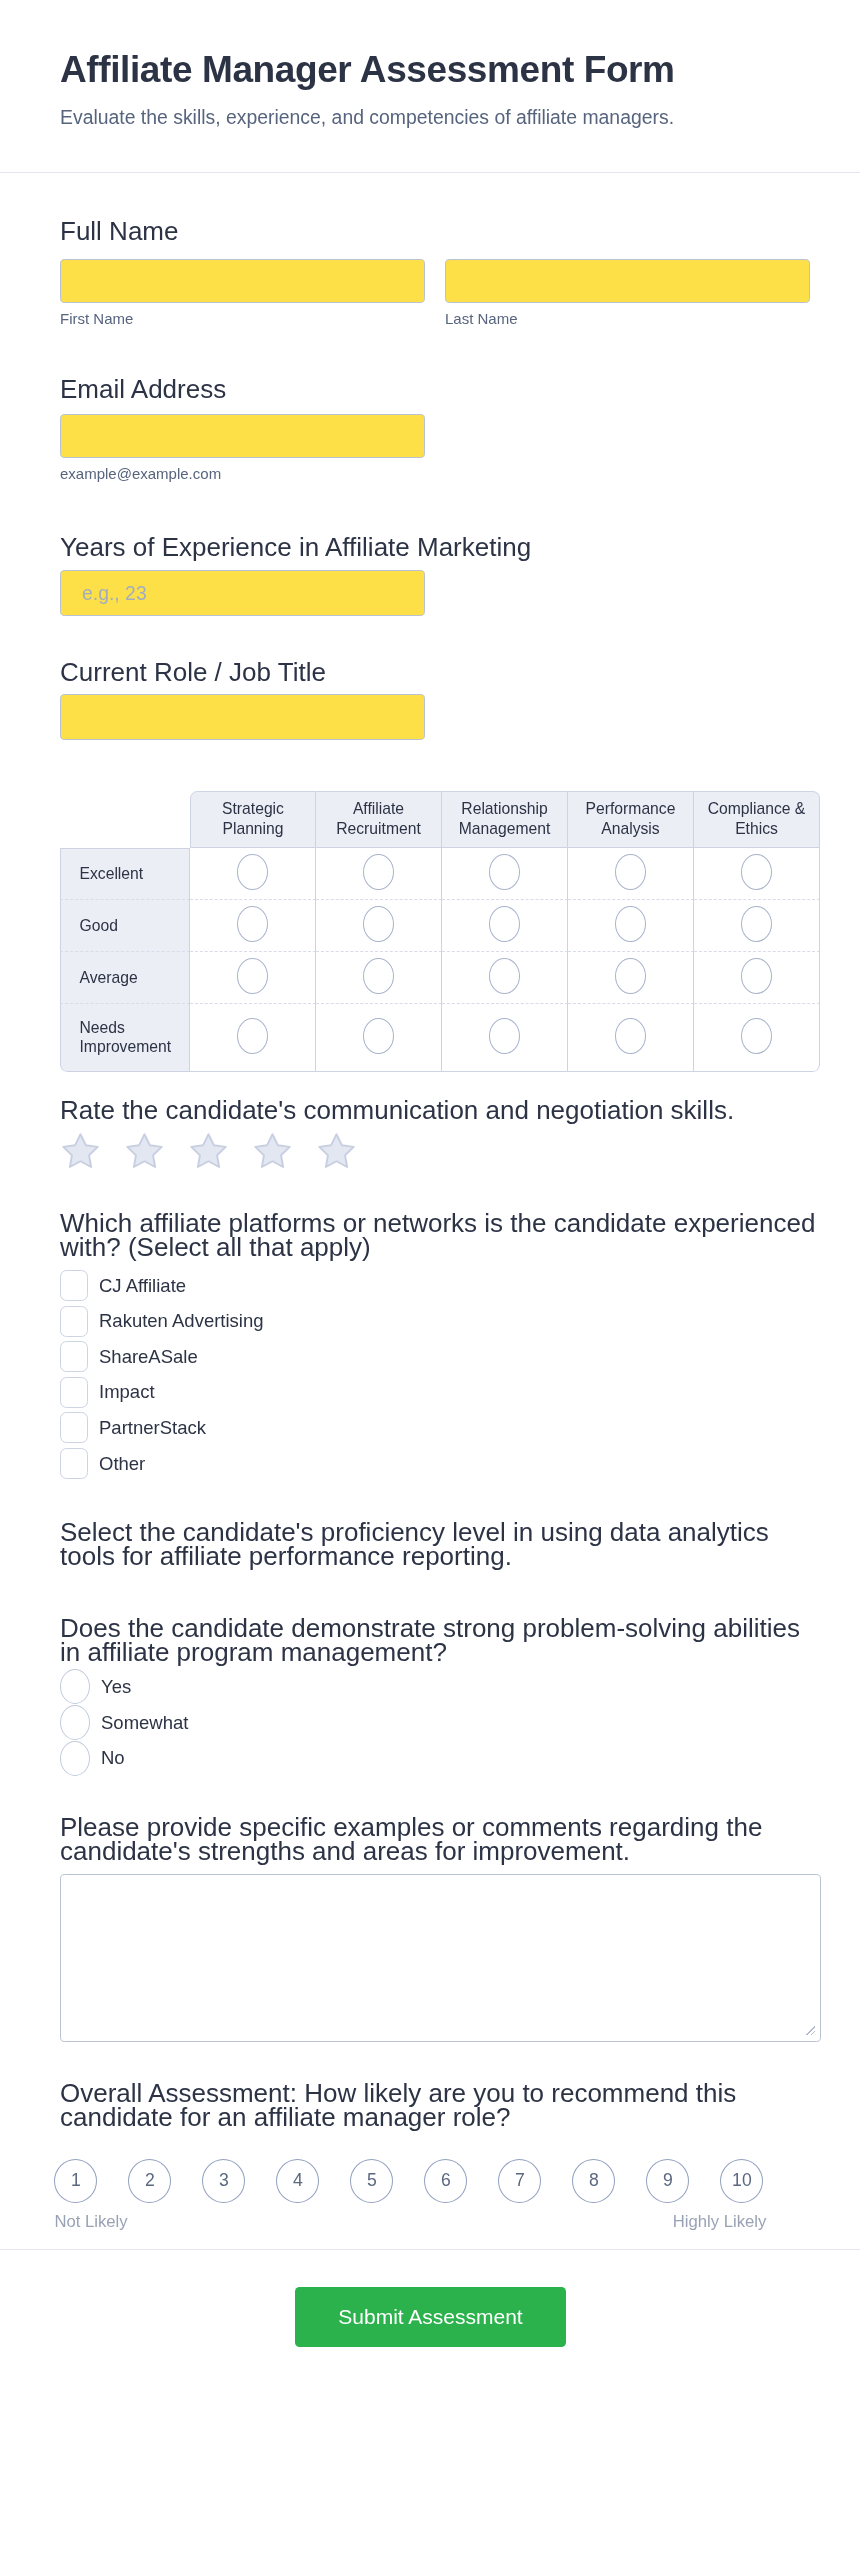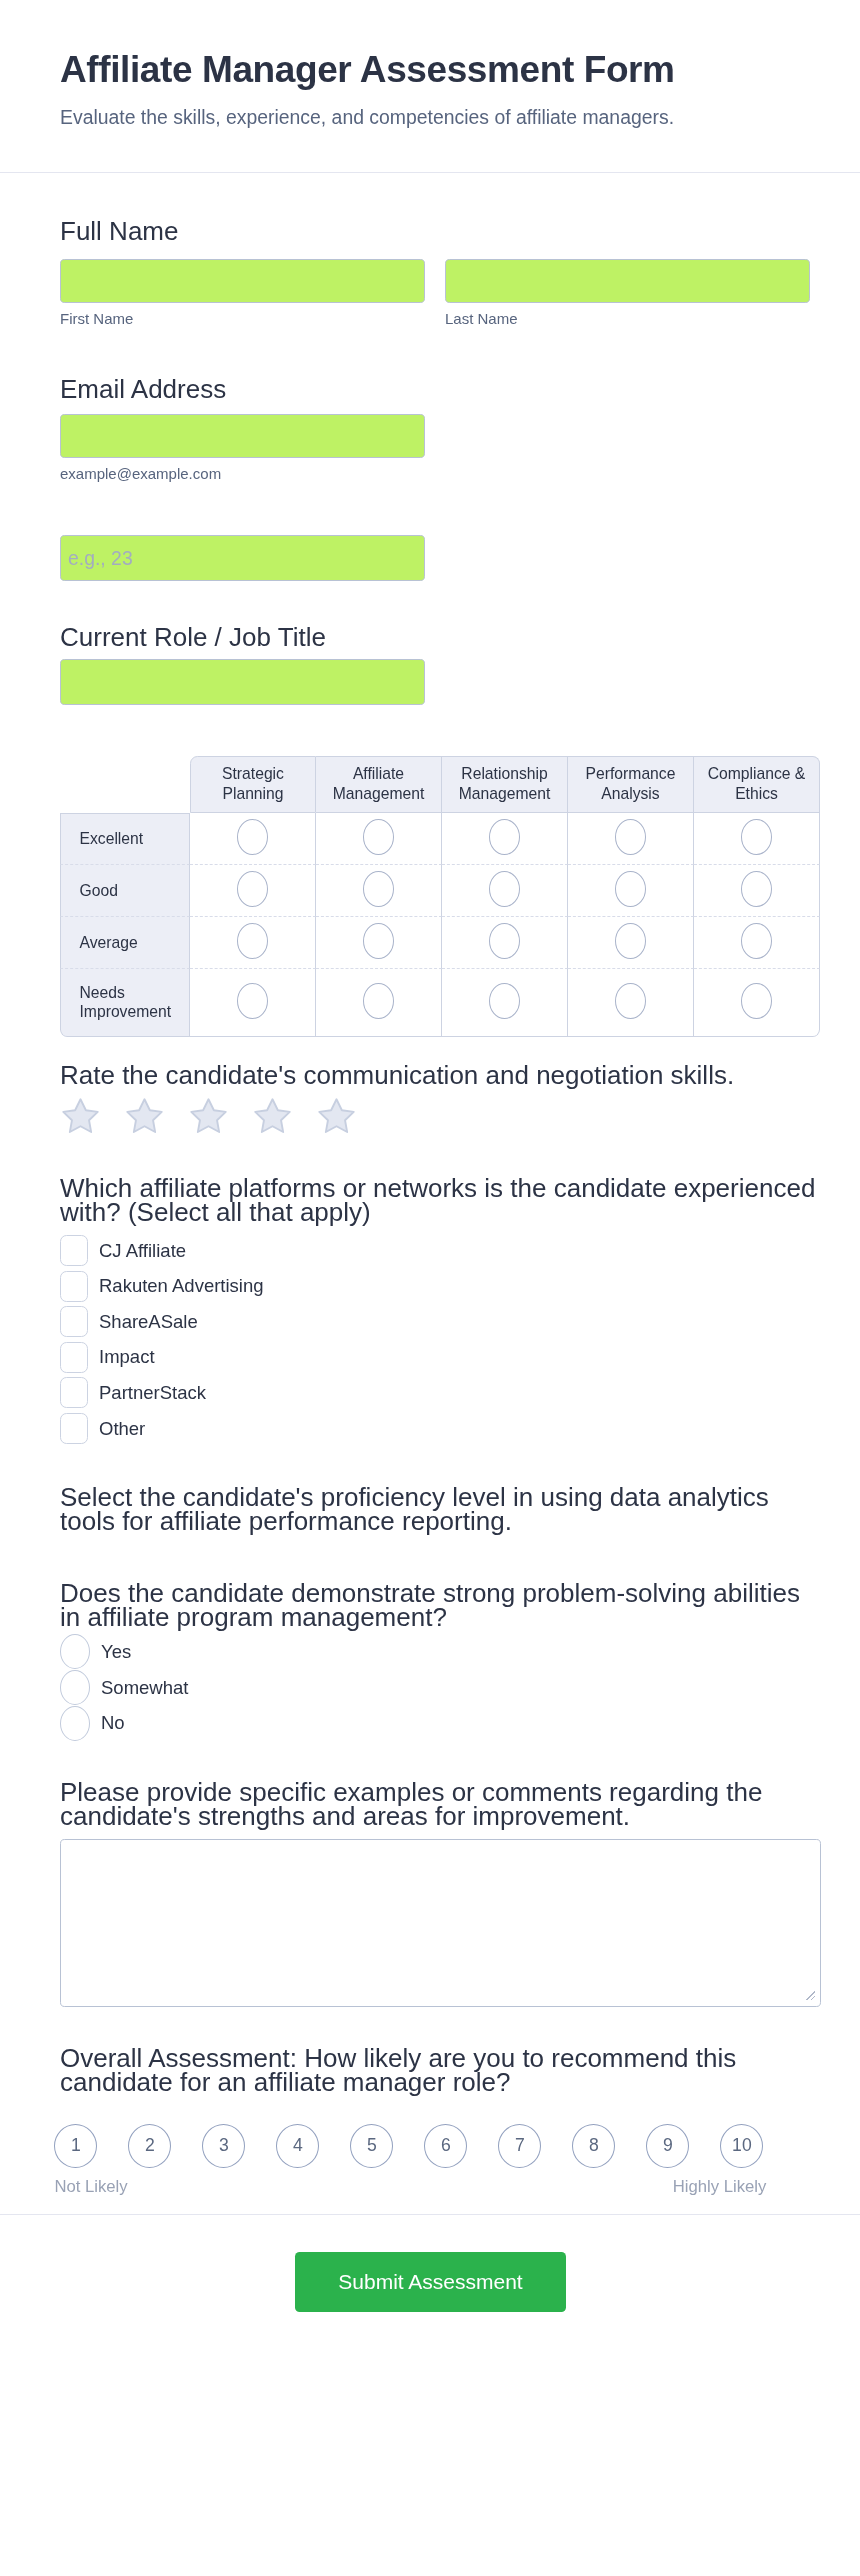--- a/index.html
+++ b/index.html
@@ -28,21 +28,21 @@
   
   .form-header{padding:48px 60px 43px 60px;border-bottom:0.9px solid var(--divider);}
   .form-title{font-size:37px;line-height:44px;font-weight:700;letter-spacing:-0.4px;color:var(--text);}
   .form-subtitle{margin-top:13px;font-size:19.4px;line-height:24px;color:var(--muted);}
   
   .form-body{padding:0 40px 0 60px;}
   .q-label{font-size:26px;line-height:24px;font-weight:500;color:var(--text);}
   .sub-label{font-size:15px;line-height:18.5px;color:var(--muted);margin-top:7.4px;}
   .text-input{
     display:block;width:365px;height:44px;border:1.4px solid var(--input-border);
-    border-radius:4.6px;background:#bef264;padding:0 7px;font-size:19.4px;color:var(--text);
+    border-radius:4.6px;background:#fde047;padding:0 21px;font-size:19.4px;color:var(--text);
     font-family:inherit;outline:none;
   }
   .text-input::placeholder{color:var(--placeholder);}
   
   .q-fullname{margin-top:46px;}
   .name-row{display:flex;margin-top:15.7px;gap:20px;}
   .name-col{width:365px;}
   .name-col:last-child{width:365px;}
   .name-col .text-input{width:100%;}
   
@@ -170,20 +170,21 @@
     </div>
   </section>
 
   <section class="q-email">
     <div class="q-label">Email Address</div>
     <input class="text-input" type="text" style="">
     <div class="sub-label">example@example.com</div>
   </section>
 
   <section class="q-years">
+    <div class="q-label">Years of Experience in Affiliate Marketing</div>
     <input class="text-input" type="text" placeholder="e.g., 23" style="">
   </section>
 
   <section class="q-role">
     <div class="q-label">Current Role / Job Title</div>
     <input class="text-input" type="text" style="">
   </section>
 
   <section class="q-matrix">
     <table class="matrix-table">
@@ -192,21 +193,21 @@
           <col class="c-opt">
           <col class="c-opt">
           <col class="c-opt">
           <col class="c-opt">
           <col class="c-opt">
       </colgroup>
       <tbody>
           <tr>
         <th class="mx-corner"></th>
         <th class="mx-head first">Strategic Planning</th>
-        <th class="mx-head">Affiliate Management</th>
+        <th class="mx-head">Affiliate Recruitment</th>
         <th class="mx-head">Relationship Management</th>
         <th class="mx-head">Performance Analysis</th>
         <th class="mx-head last">Compliance &amp; Ethics</th>
       </tr>
       <tr class="mx-row1">
         <td class="mx-rowlabel">Excellent</td>
         <td class="mx-cell"><span class="mx-radio"></span></td>
         <td class="mx-cell"><span class="mx-radio"></span></td>
         <td class="mx-cell"><span class="mx-radio"></span></td>
         <td class="mx-cell"><span class="mx-radio"></span></td>

